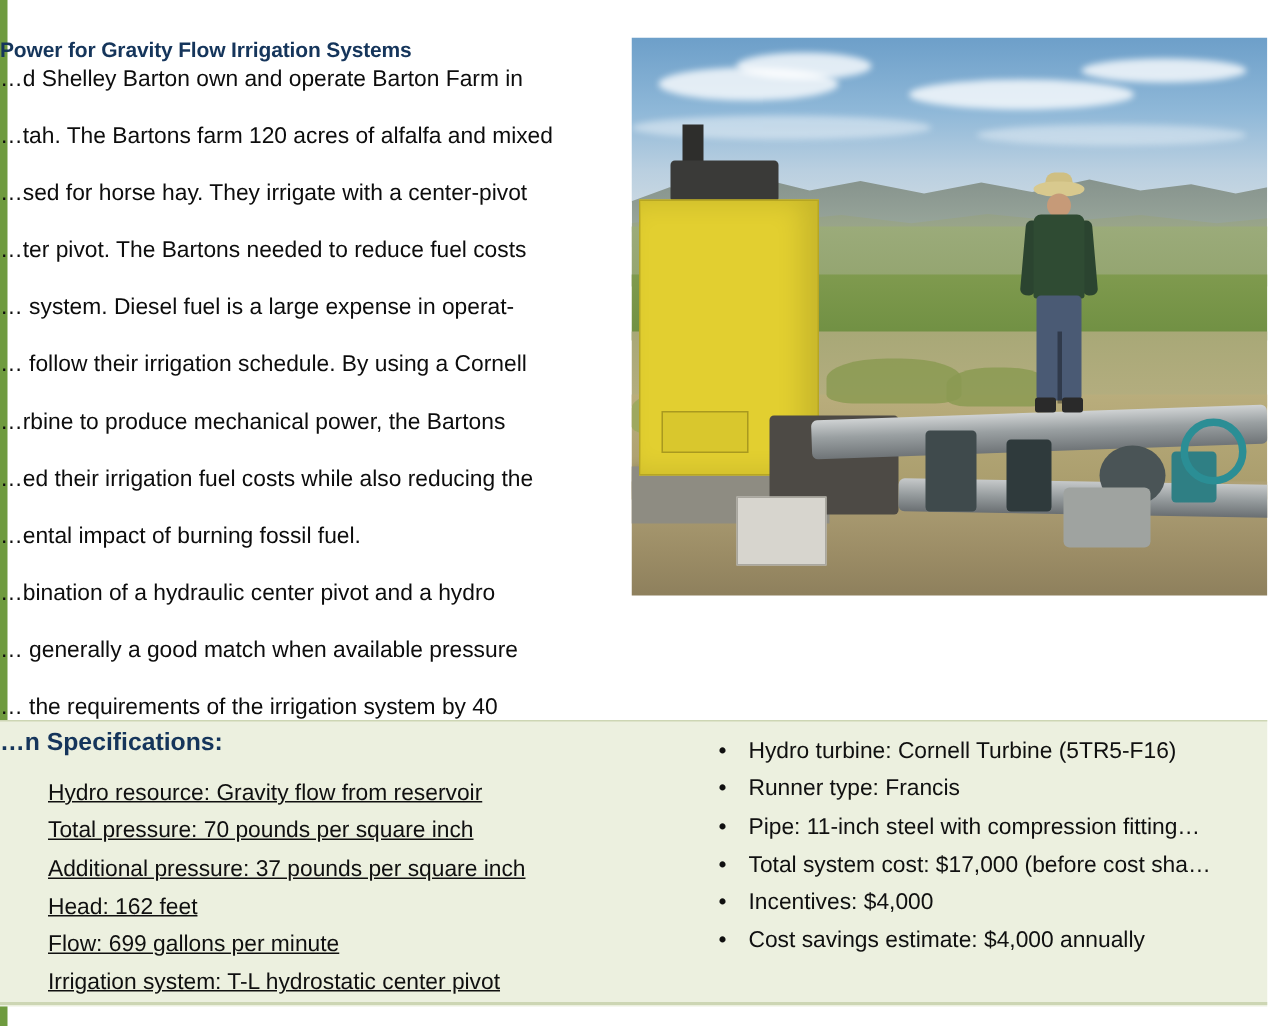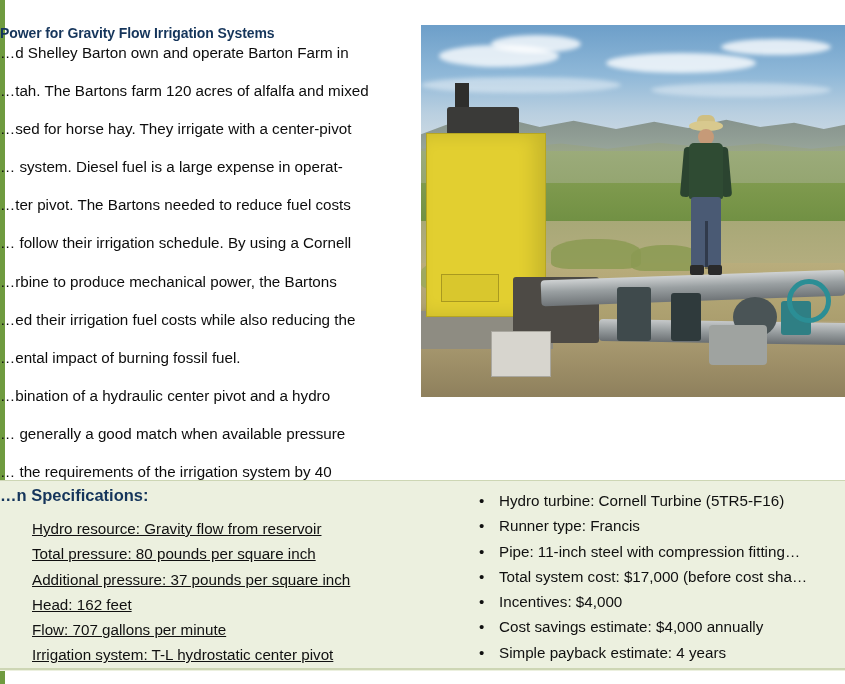--- a/index.html
+++ b/index.html
@@ -319,22 +319,22 @@
 <div class="page">
 
   <div class="left-rule"></div>
 
   <h1 class="headline">Power for Gravity Flow Irrigation Systems</h1>
 
   <div class="body-col">
     <p>…d Shelley Barton own and operate Barton Farm in</p>
     <p>…tah. The Bartons farm 120 acres of alfalfa and mixed</p>
     <p>…sed for horse hay. They irrigate with a center-pivot</p>
+    <p>…ter pivot. The Bartons needed to reduce fuel costs</p>
     <p>… system. Diesel fuel is a large expense in operat-</p>
-    <p>…ter pivot. The Bartons needed to reduce fuel costs</p>
     <p>… follow their irrigation schedule. By using a Cornell</p>
     <p>…rbine to produce mechanical power, the Bartons</p>
     <p>…ed their irrigation fuel costs while also reducing the</p>
     <p>…ental impact of burning fossil fuel.</p>
     <p>…bination of a hydraulic center pivot and a hydro</p>
     <p>… generally a good match when available pressure</p>
     <p>… the requirements of the irrigation system by 40</p>
     <p>… per square inch or more. The Bartons receive irri-</p>
     <p>…ater by gravity feed from a reservoir several miles</p>
     <p>…ich provided 80 pounds per square inch of operat-</p>
@@ -397,32 +397,32 @@
     </div>
   </div>
 
 
   <div class="specs-band"></div>
 
   <div class="specs-title">…n Specifications:</div>
 
   <div class="spec-col spec-col-left">
     <div class="spec-item"><span>Hydro resource: Gravity flow from reservoir</span></div>
-    <div class="spec-item"><span>Total pressure: 80 pounds per square inch</span></div>
+    <div class="spec-item"><span>Total pressure: 70 pounds per square inch</span></div>
     <div class="spec-item"><span>Additional pressure: 37 pounds per square inch</span></div>
     <div class="spec-item"><span>Head: 162 feet</span></div>
-    <div class="spec-item"><span>Flow: 707 gallons per minute</span></div>
+    <div class="spec-item"><span>Flow: 699 gallons per minute</span></div>
     <div class="spec-item"><span>Irrigation system: T-L hydrostatic center pivot</span></div>
   </div>
 
   <div class="spec-col spec-col-right">
     <div class="spec-item"><span class="bullet">•</span><span>Hydro turbine: Cornell Turbine (5TR5-F16)</span></div>
     <div class="spec-item"><span class="bullet">•</span><span>Runner type: Francis</span></div>
     <div class="spec-item"><span class="bullet">•</span><span>Pipe: 11-inch steel with compression fitting…</span></div>
     <div class="spec-item"><span class="bullet">•</span><span>Total system cost: $17,000 (before cost sha…</span></div>
     <div class="spec-item"><span class="bullet">•</span><span>Incentives: $4,000</span></div>
     <div class="spec-item"><span class="bullet">•</span><span>Cost savings estimate: $4,000 annually</span></div>
-    <div class="spec-item"><span class="bullet">•</span><span>Simple payback estimate: 4 years</span></div>
+    <div class="spec-item"><span class="bullet">•</span></div>
   </div>
 
   <div class="band-bottom-rule"></div>
 
 </div>
 
 </body></html>

